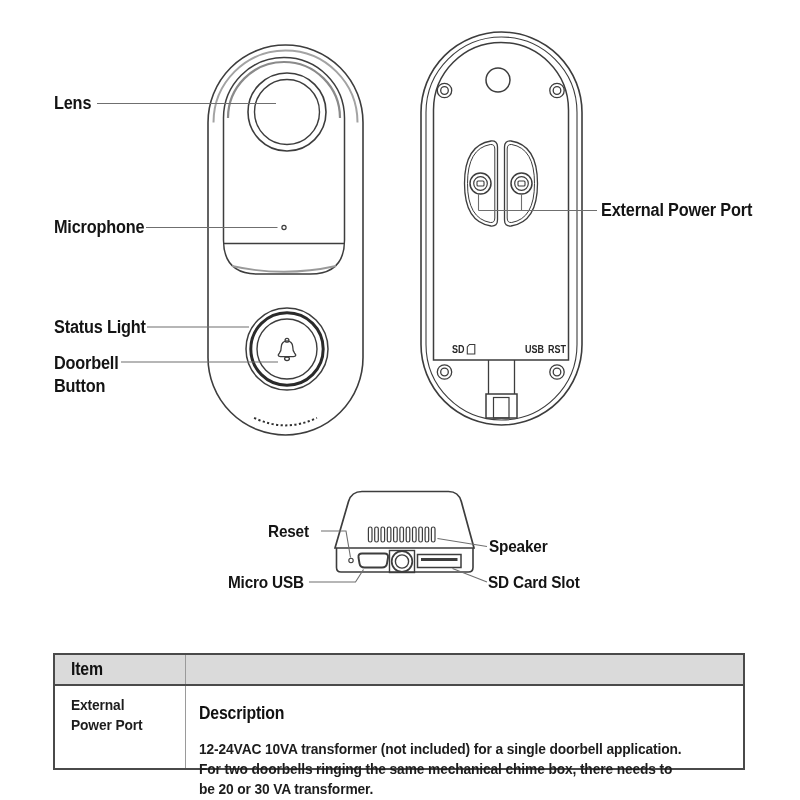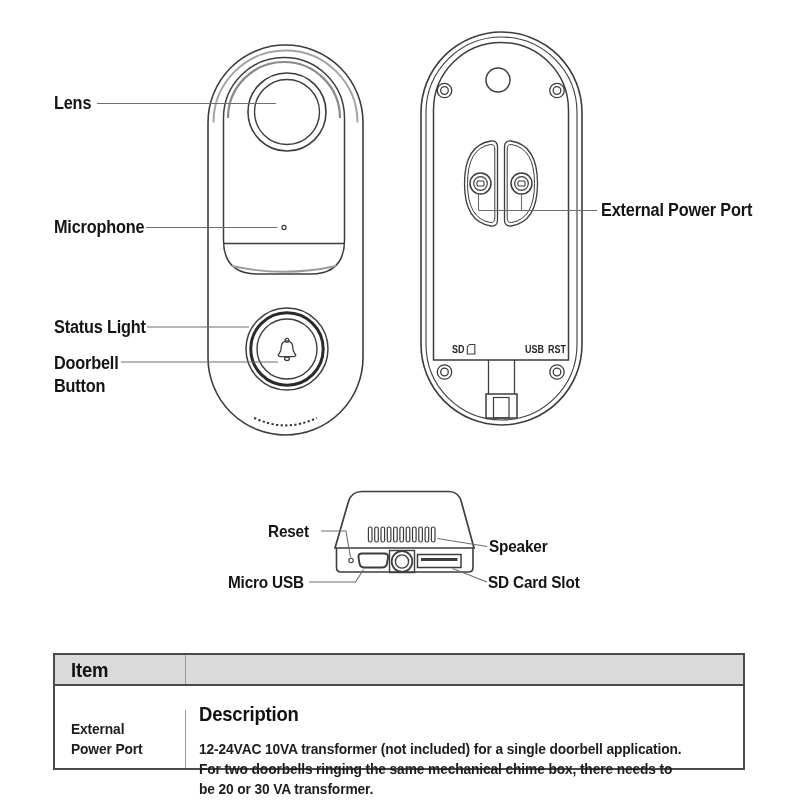--- a/index.html
+++ b/index.html
@@ -13,26 +13,26 @@
   .twoline{line-height:22.5px;}
   .mark{position:absolute;font-weight:700;font-size:10px;color:#262626;white-space:nowrap;
         transform:scaleX(.9);transform-origin:0 50%;}
   
   .spec-table{position:absolute;left:53px;top:653px;width:692px;height:117px;
               border:2px solid #4a4a4a;box-sizing:border-box;background:#fff;}
   .thead{display:flex;height:31px;background:#dadada;border-bottom:2px solid #4a4a4a;box-sizing:border-box;}
   .tbody{display:flex;height:82px;}
   .col-item{width:131px;border-right:1px solid #9a9a9a;box-sizing:border-box;flex:none;}
   .col-desc{flex:1;margin-top:44px;}
-  .hcell{font-weight:700;font-size:21px;line-height:29px;padding-left:16px;color:#111;}
+  .hcell{font-weight:700;font-size:18px;line-height:29px;padding-left:16px;color:#111;}
   .hcell.desc{padding-left:13px;}
   .hsqueeze{display:inline-block;transform:scaleX(.88);transform-origin:0 50%;letter-spacing:-.2px;}
   .bline{font-weight:700;font-size:15px;line-height:20px;color:#1d1d1d;white-space:nowrap;
          transform:scaleX(.92);transform-origin:0 50%;letter-spacing:-.15px;}
-  .cell-pad-item{padding:9px 0 8px 16px;margin-top:24px;}
+  .cell-pad-item{padding:9px 0 8px 16px;}
   .cell-pad-desc{padding:9px 0 12px 13px;}
 </style>
 </head>
 <body>
 
 <div id="canvas">
 
   <svg id="art" width="800" height="800" viewBox="0 0 800 800">
     <g fill="none" stroke="#3d3d3d" stroke-width="1.5">
 

